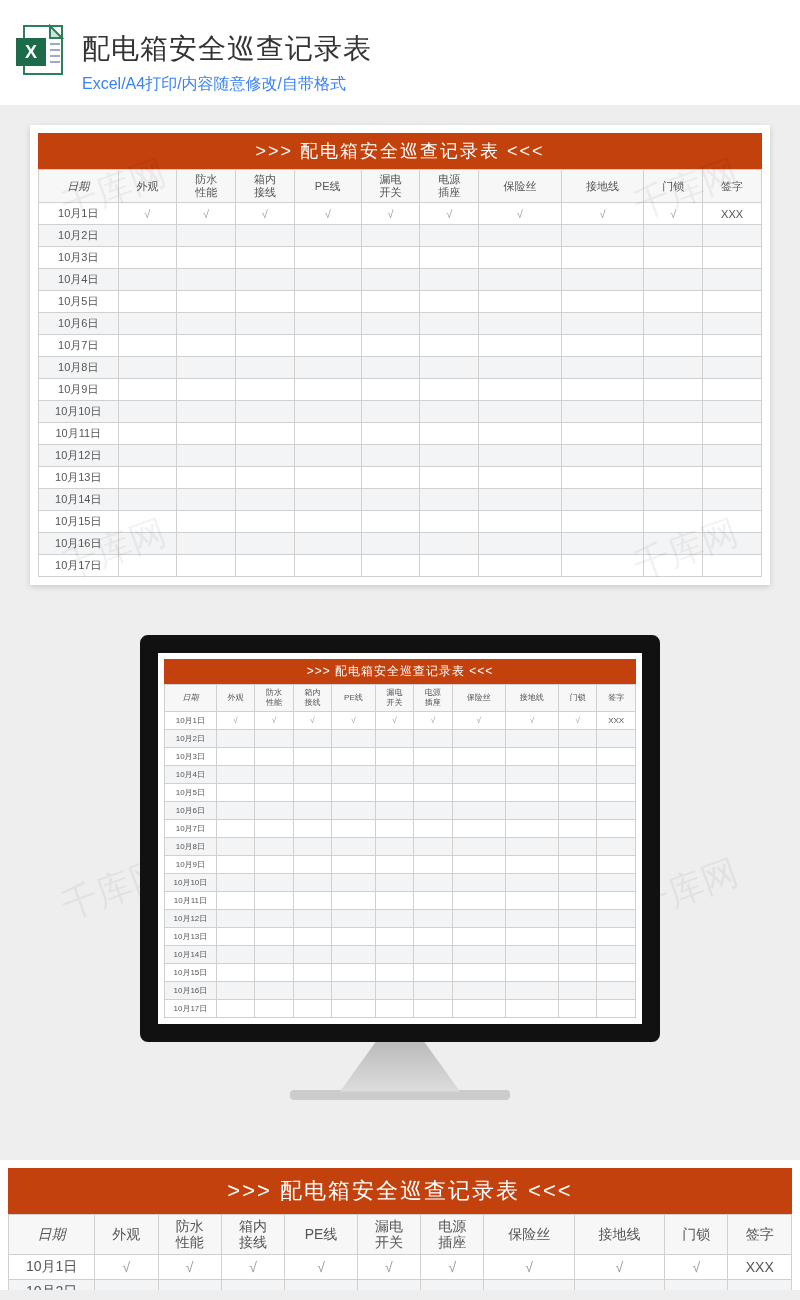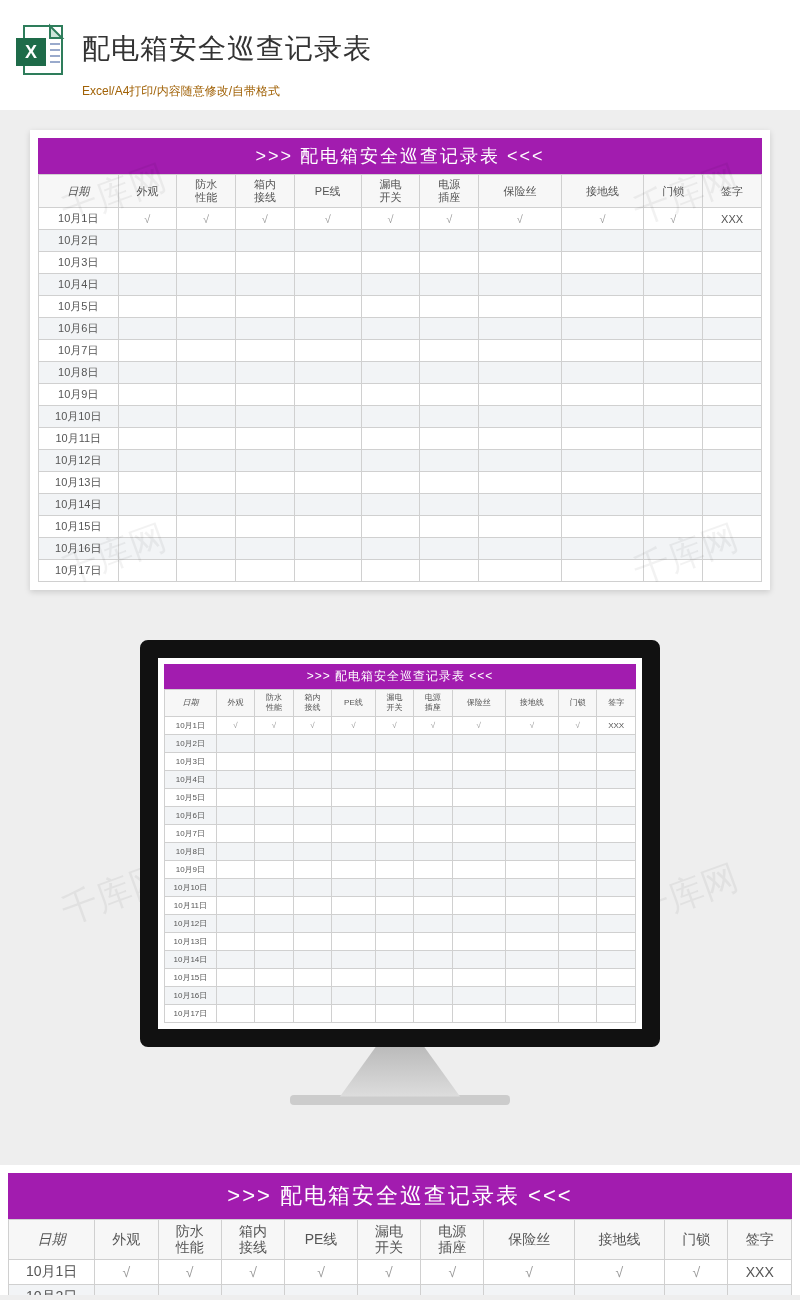--- a/index.html
+++ b/index.html
@@ -2,35 +2,35 @@
 <html><head>
 <meta charset="utf-8">
 <style>
   * { margin:0; padding:0; box-sizing:border-box; }
   body { font-family: "Microsoft YaHei", Arial, sans-serif; background:#f5f5f5; width:800px; }
   
   
   .header { display:flex; align-items:flex-start; padding:20px 10px 10px 10px; background:#fff; }
   .excel-icon { width:60px; height:60px; margin-right:12px; flex-shrink:0; }
   .header-text h1 { font-size:28px; font-weight:500; color:#333; letter-spacing:1px;margin-top:10px; }
-  .header-text p { font-size:12px; color:#a16207; margin-top:15px; }
+  .header-text p { font-size:16px; color:#3b82f6; margin-top:6px; }
   
   
   .preview-area { background:#eeeeee; padding:20px 0 40px 0; position:relative; }
   .sheet-wrap { background:#fff; margin:0 auto; padding:8px; box-shadow:0 2px 6px rgba(0,0,0,0.15); }
   .sheet-wrap.top { width:740px; margin-bottom:50px; }
   
   .monitor { width:520px; margin:0 auto; position:relative; }
   .monitor-screen { background:#000; border:18px solid #111; border-radius:8px; padding:0; }
   .monitor-screen .sheet-wrap { width:100%; box-shadow:none; padding:6px; }
   .monitor-stand { width:120px; height:50px; background:linear-gradient(#bbb,#ddd); margin:0 auto; clip-path:polygon(30% 0,70% 0,100% 100%,0 100%); }
   .monitor-base { width:220px; height:10px; background:#ccc; margin:-2px auto 0; border-radius:4px; }
   
   
-  .banner { background:#a21caf; color:#fff; text-align:center; font-size:18px; letter-spacing:2px; padding:6px 0; font-weight:500; }
+  .banner { background:#c2410c; color:#fff; text-align:center; font-size:18px; letter-spacing:2px; padding:6px 0; font-weight:500; }
   .banner.small { font-size:12px; padding:4px 0; letter-spacing:1px; }
   .banner.big { font-size:22px; padding:8px 0; }
   
   table { width:100%; border-collapse:collapse; font-size:11px; }
   table.small { font-size:8px; }
   table.big { font-size:14px; }
   th,td { border:1px solid #d0d0d0; text-align:center; padding:3px 2px; color:#555; }
   th { background:#f7f7f7; font-weight:500; min-height:28px; line-height:1.2; }
   th.date-col { width:11%;font-style:italic; }
   tr.alt td { background:#f2f4f6; }

